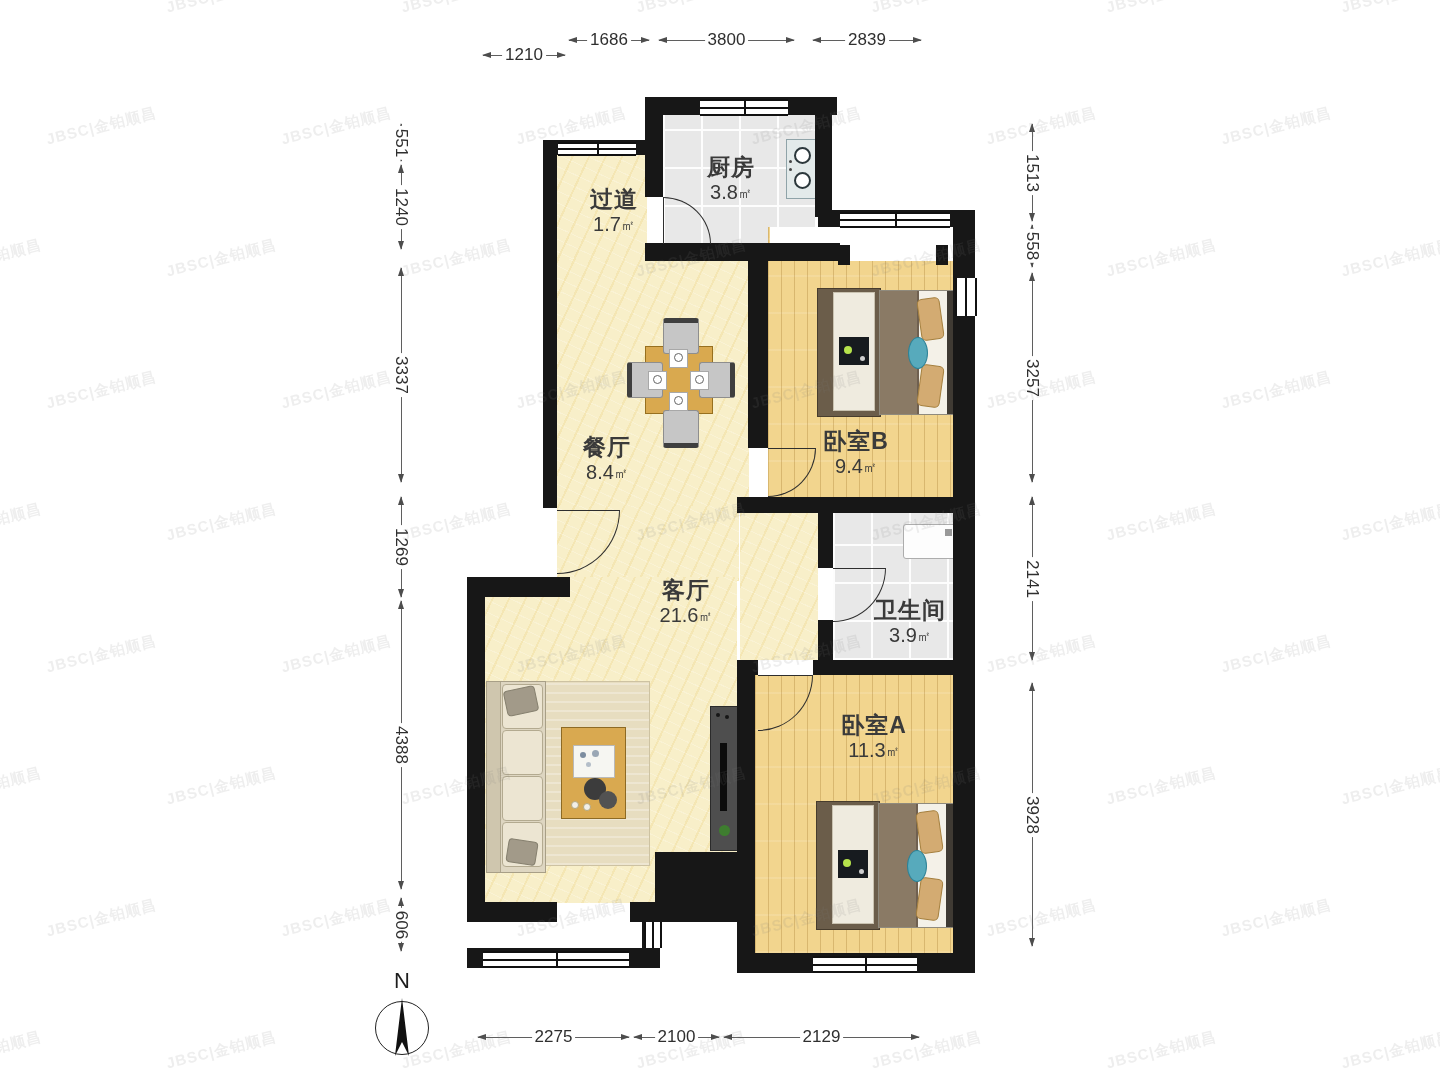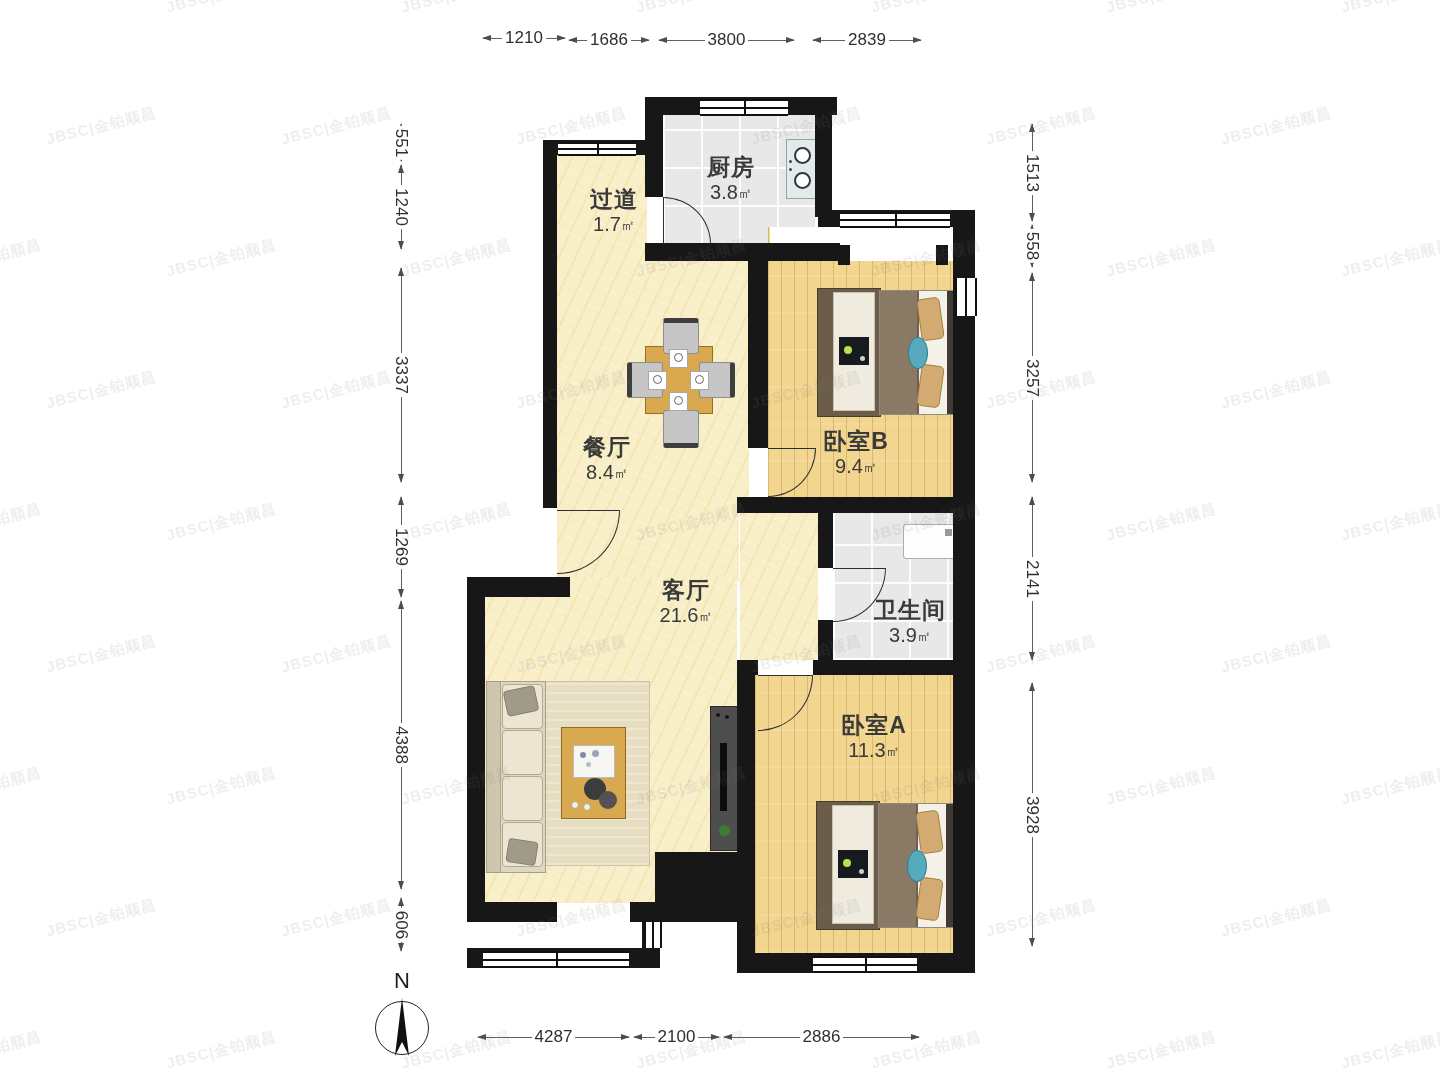--- a/index.html
+++ b/index.html
@@ -267,21 +267,21 @@
         <div class="rname">卫生间</div>
         <div class="rarea">3.9<span class="runit">㎡</span></div>
       </div>
       <div class="room-label" style="left: 874px; top: 712px;">
         <div class="rname">卧室A</div>
         <div class="rarea">11.3<span class="runit">㎡</span></div>
       </div>
     </div>
 
   <div class="layer" id="dims">
-      <div class="dim" style="left: 482px; top: 29px; width: 84px; height: 18px;">
+      <div class="dim" style="left: 482px; top: 46px; width: 84px; height: 18px;">
         <div class="dline-h"></div>
         <div class="ah l"></div>
         <div class="ah r"></div>
         <div class="dlab">1210</div>
       </div>
       <div class="dim" style="left: 568px; top: 31px; width: 82px; height: 18px;">
         <div class="dline-h"></div>
         <div class="ah l"></div>
         <div class="ah r"></div>
         <div class="dlab">1686</div>
@@ -295,33 +295,33 @@
       <div class="dim" style="left: 812px; top: 31px; width: 110px; height: 18px;">
         <div class="dline-h"></div>
         <div class="ah l"></div>
         <div class="ah r"></div>
         <div class="dlab">2839</div>
       </div>
       <div class="dim" style="left: 477px; top: 1028px; width: 153px; height: 18px;">
         <div class="dline-h"></div>
         <div class="ah l"></div>
         <div class="ah r"></div>
-        <div class="dlab">4287</div>
+        <div class="dlab">2275</div>
       </div>
       <div class="dim" style="left: 633px; top: 1028px; width: 87px; height: 18px;">
         <div class="dline-h"></div>
         <div class="ah l"></div>
         <div class="ah r"></div>
         <div class="dlab">2100</div>
       </div>
       <div class="dim" style="left: 723px; top: 1028px; width: 197px; height: 18px;">
         <div class="dline-h"></div>
         <div class="ah l"></div>
         <div class="ah r"></div>
-        <div class="dlab">2886</div>
+        <div class="dlab">2129</div>
       </div>
       <div class="dim" style="left: 392px; top: 123px; width: 18px; height: 39px;">
         <div class="dline-v"></div>
         <div class="ah u"></div>
         <div class="ah d"></div>
         <div class="dlab rot">551</div>
       </div>
       <div class="dim" style="left: 392px; top: 164px; width: 18px; height: 86px;">
         <div class="dline-v"></div>
         <div class="ah u"></div>

